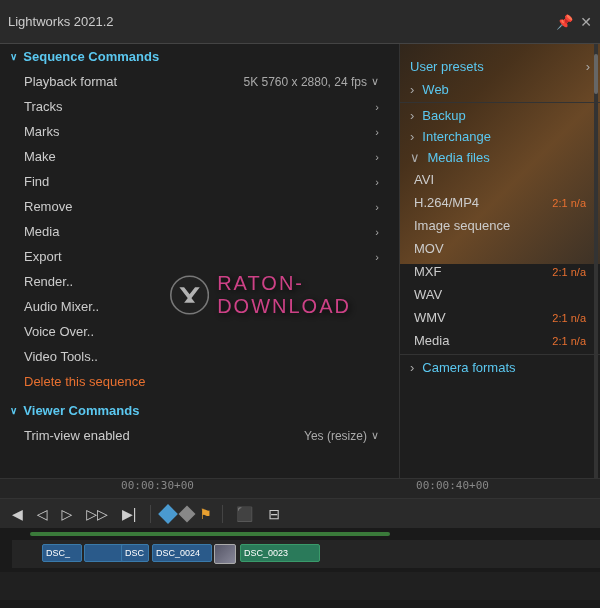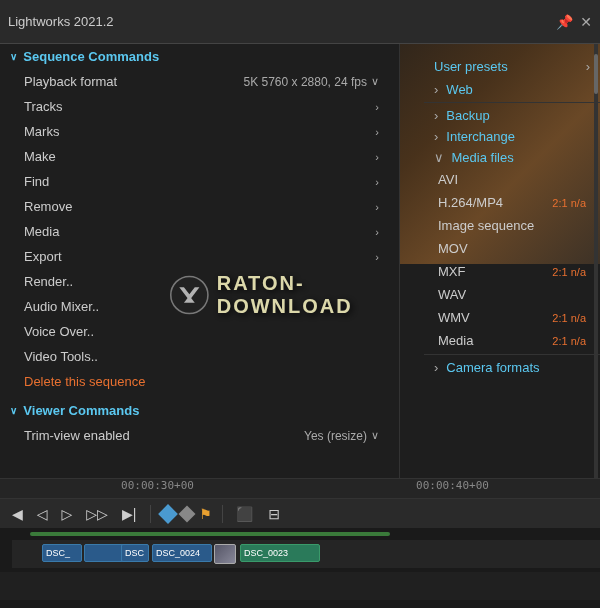--- a/index.html
+++ b/index.html
@@ -110,21 +110,20 @@
       right: 0;
       width: 200px;
       height: 220px;
       background: linear-gradient(135deg, #3a2a1a 0%, #5a3a1a 30%, #8a5a2a 60%, #4a3a2a 100%);
       opacity: 0.7;
     }
 
     .format-menu {
       position: relative;
       z-index: 1;
-      padding-left: 24px;
     }
 
     .format-section-header {
       display: flex;
       align-items: center;
       padding: 5px 10px;
       color: #5bc8f0;
       font-size: 13px;
       cursor: pointer;
       gap: 4px;
@@ -384,21 +383,21 @@
   </div>
 
 </div>
 
 <div class="watermark" style="position:absolute; top:260px; left:170px; z-index:200; pointer-events:none; display:flex; align-items:center; gap:8px;">
   <svg class="watermark-logo" width="50" height="50" viewBox="0 0 50 50">
     <circle cx="25" cy="25" r="24" fill="#222" stroke="#888" stroke-width="2"></circle>
     <path d="M12 15 L25 32 L38 15 L32 15 L25 24 L18 15 Z" fill="#ccc"></path>
     <path d="M18 35 L32 35 L25 26 Z" fill="#ccc"></path>
   </svg>
-  <div style="font-size:20px; font-weight:700; color:#fef9c3; letter-spacing:2px; text-shadow:2px 2px 6px #000; font-family:Arial,sans-serif;">
+  <div style="font-size:20px; font-weight:400; color:#ec4899; letter-spacing:2px; text-shadow:2px 2px 6px #000; font-family:Arial,sans-serif;">
     <span>RATON-DOWNLOAD</span>
   </div>
 </div>
 
 <div style="position:absolute; bottom:0; left:0; width:600px; height:130px; background:#1a1a1a;">
 
   <div style="display:flex; align-items:flex-start; height:20px; background:#252525; border-top:1px solid #333; padding-left:10px;">
     <div style="flex:1; display:flex; justify-content:space-around;">
       <span style="color:#888; font-size:11px; font-family:monospace;">00:00:30+00</span>
       <span style="color:#888; font-size:11px; font-family:monospace;">00:00:40+00</span>

